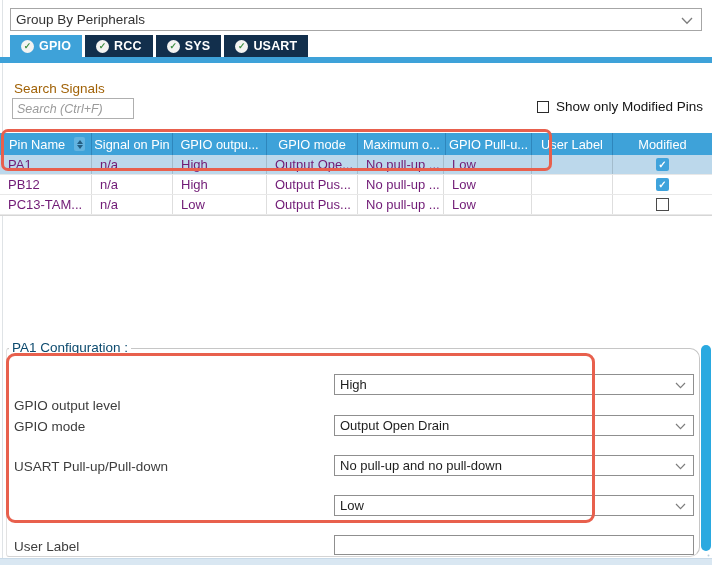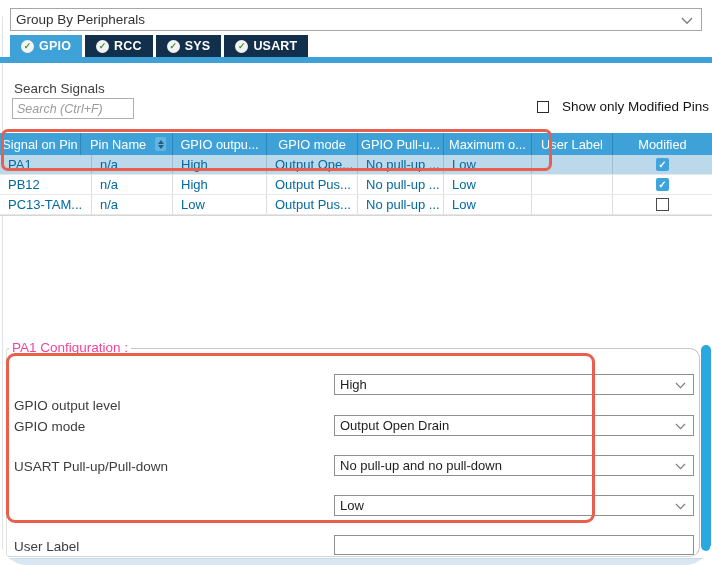--- a/index.html
+++ b/index.html
@@ -1,75 +1,75 @@
 <!DOCTYPE html>
 <html><head>
 <meta charset="utf-8">
 <style>
   html,body{margin:0;padding:0;background:#fff;}
   #app{position:relative;width:712px;height:565px;background:#ffffff;overflow:hidden;
-       font-family:"Liberation Sans",sans-serif;border-radius:27px;-webkit-font-smoothing:antialiased;}
+       font-family:"Liberation Sans",sans-serif;-webkit-font-smoothing:antialiased;}
   .pane-left-border{position:absolute;left:2px;top:0;width:1px;height:565px;background:#dfe3e6;}
 
   
   .groupby{position:absolute;left:10px;top:8px;width:692px;height:23px;border:1px solid #a6a6a6;
            background:#fff;box-sizing:border-box;display:flex;align-items:center;padding-left:5px;
            font-size:13.5px;color:#333;}
   .groupby svg{position:absolute;right:8px;top:8px;}
 
   
   .tabs{position:absolute;left:10px;top:35px;height:22px;display:flex;gap:3px;}
   .tab{height:22px;display:flex;align-items:center;gap:5px;padding:0 11px;background:#122f4c;
        color:#fff;font-size:12.5px;font-weight:700;letter-spacing:.2px;cursor:default;}
   .tab.active{background:#3ea2d9;}
   .tab-badge{width:13px;height:13px;border-radius:50%;background:#f4f4f2;color:#3e8e41;
              font-size:9px;line-height:13px;text-align:center;font-weight:700;flex:0 0 13px;}
   .tabstrip{position:absolute;left:0;top:57px;width:712px;height:6px;background:#3ea2d9;}
 
   
-  .search-label{position:absolute;left:14px;top:81px;font-size:13.5px;color:#404040;}
+  .search-label{position:absolute;left:14px;top:81px;font-size:13.5px;color:#a16207;}
   .search-input{position:absolute;left:12px;top:98px;width:122px;height:21px;border:1px solid #afafaf;
                 box-sizing:border-box;font-family:"Liberation Sans",sans-serif;font-size:12.5px;
                 padding:8px 4px;color:#333;background:#fff;outline:none;}
   .search-input::placeholder{color:#9b9b9b;font-style:italic;}
-  .modfilter{position:absolute;left:537px;top:99px;display:flex;align-items:center;gap:13px;}
+  .modfilter{position:absolute;left:537px;top:99px;display:flex;align-items:center;gap:7px;}
   .modfilter .cb{width:12px;height:12px;border:1.4px solid #2b2b2b;background:#fff;box-sizing:border-box;}
   .modfilter .cb-label{font-size:13.5px;color:#141414;}
 
   
   .tbl{position:absolute;left:0;top:133px;width:712px;}
   .thead{display:flex;height:22px;background:#3ea2d9;}
   .th{box-sizing:border-box;color:#fff;font-size:12.8px;display:flex;align-items:center;
       justify-content:center;border-right:1px solid #2e86bc;position:relative;white-space:nowrap;overflow:hidden;}
   .th:last-child{border-right:none;}
   .th.first{justify-content:flex-start;padding-left:9px;}
   .sort-icon{position:absolute;right:6px;top:4px;width:11px;height:14px;background:#63b4e0;border-radius:2px;
              display:flex;flex-direction:column;align-items:center;justify-content:center;gap:1px;}
   .sort-icon i{display:block;width:0;height:0;border-left:3.5px solid transparent;border-right:3.5px solid transparent;}
   .sort-icon .up{border-bottom:4px solid #235d81;}
   .sort-icon .dn{border-top:4px solid #235d81;}
   .tr{display:flex;height:19px;border-bottom:1px solid #e8e8e8;background:#fff;}
   .tr.selected{background:#bcd8eb;}
-  .td{box-sizing:border-box;font-size:13px;color:#0369a1;display:flex;align-items:center;
+  .td{box-sizing:border-box;font-size:13px;color:#701a75;display:flex;align-items:center;
       padding-left:8px;border-right:1px solid rgba(0,0,0,0.13);white-space:nowrap;overflow:hidden;}
   .td:last-child{border-right:none;}
   .td.center{justify-content:center;padding-left:0;}
   .c0{width:92px;}.c1{width:81px;}.c2{width:94px;}.c3{width:91px;}
   .c4{width:86px;}.c5{width:88px;}.c6{width:81px;}.c7{width:99px;text-align:center;}
   .row-cb{width:13px;height:13px;box-sizing:border-box;border:1px solid #4a4a4a;background:#fff;
           text-align:center;font-size:10px;line-height:13px;color:#fff;}
   .row-cb.checked{border:none;background:#3fa3dc;border-radius:2px;}
   .row-cb.checked::after{content:"\2713";font-weight:700;}
   .tbl-bottom{height:0;border-bottom:1px solid #d6d6d6;}
 
   
   .fieldset{position:absolute;left:6px;top:348px;width:694px;height:209px;box-sizing:border-box;
             border:1px solid #c6c6c6;border-radius:3px 10px 10px 3px;border-left-color:#e2e2e2;
             border-bottom-color:#d4d4d4;background:transparent;}
-  .legend{position:absolute;left:9px;top:340px;background:#fff;padding:0 3px;font-size:13.5px;color:#ec4899;}
+  .legend{position:absolute;left:9px;top:340px;background:#fff;padding:0 3px;font-size:13.5px;color:#0c4a6e;}
   .cfg-label{position:absolute;left:14px;font-size:13.5px;color:#3d3d3d;}
   .cfg-select{position:absolute;left:334px;width:360px;height:21px;box-sizing:border-box;
               border:1px solid #8f8f8f;background:#fff;display:flex;align-items:center;
               padding-left:5px;font-size:13px;color:#1d1d1d;}
   .cfg-select svg{position:absolute;right:7px;top:7px;}
   .cfg-input{position:absolute;left:334px;width:360px;height:20px;box-sizing:border-box;
              border:1px solid #8f8f8f;background:#fff;font-family:"Liberation Sans",sans-serif;
              font-size:13px;padding:0 4px;outline:none;}
 
   
@@ -118,41 +118,41 @@
 
   <div class="search-label">Search Signals</div>
   <input class="search-input" type="text" placeholder="Search (Ctrl+F)" style="">
   <div class="modfilter">
     <span class="cb"></span>
     <span class="cb-label">Show only Modified Pins</span>
   </div>
 
   <div class="tbl">
     <div class="thead">
-      <div class="th c1">
-          <span>Signal on Pin</span>
-        </div>
       <div class="th first c0">
         <span>Pin Name</span>
         <span class="sort-icon">
             <i class="up"></i>
             <i class="dn"></i>
           </span>
       </div>
+      <div class="th c1">
+          <span>Signal on Pin</span>
+        </div>
       <div class="th c2">
           <span>GPIO outpu...</span>
         </div>
       <div class="th c3">
           <span>GPIO mode</span>
         </div>
+      <div class="th c5">
+          <span>Maximum o...</span>
+        </div>
       <div class="th c4">
           <span>GPIO Pull-u...</span>
-        </div>
-      <div class="th c5">
-          <span>Maximum o...</span>
         </div>
       <div class="th c6">
           <span>User Label</span>
         </div>
       <div class="th c7">
           <span>Modified</span>
         </div>
     </div>
 
     <div class="tr selected">

